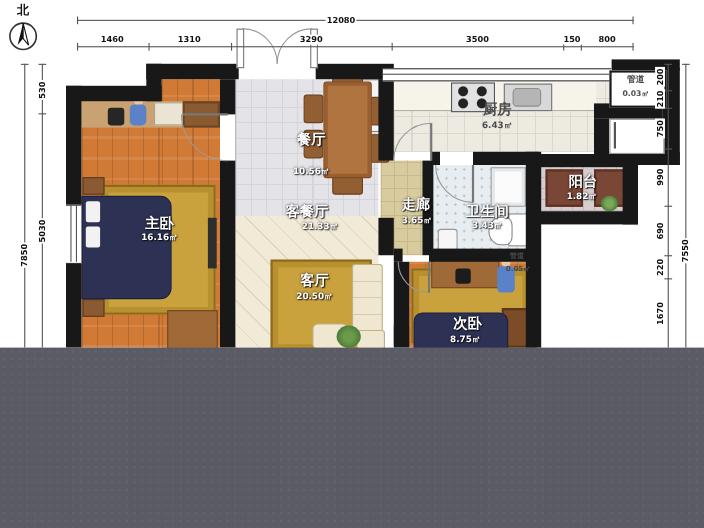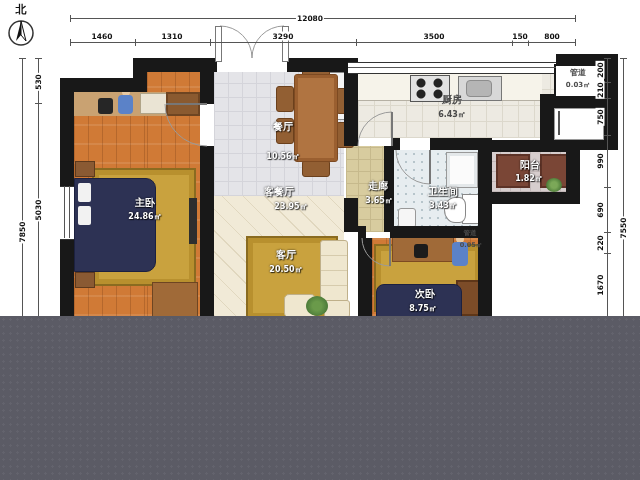--- a/index.html
+++ b/index.html
@@ -30,21 +30,21 @@
   .wall{position:absolute;background:#181818;z-index:10;}
   .win{position:absolute;background:#fff;border-top:1px solid #333;border-bottom:1px solid #333;z-index:12;}
   .winline{position:absolute;background:#555;z-index:13;}
   .gapwhite{position:absolute;background:#fff;z-index:11;}
   .fur{position:absolute;z-index:5;}
   .rug{background:#c9a23e;border:2px solid #8a6b20;box-shadow:inset 0 0 0 5px #b8902e;z-index:3;}
   .gold-rug{position:absolute;z-index:3;}
   
   .pl,.pa{position:absolute;transform:translate(-50%,-50%);white-space:nowrap;color:#fff;z-index:30;
       text-shadow:0 0 2px rgba(0,0,0,.9),1px 1px 1px rgba(0,0,0,.7);}
-  .pl{font-size:10px;font-weight:bold;}
+  .pl{font-size:13px;font-weight:bold;}
   .pa{font-size:8px;font-weight:bold;}
   .dark{color:#4b4b4b;text-shadow:none;}
   .tiny{font-size:6.5px;}
   
   .dline{position:absolute;background:#555;z-index:20;}
   .dl{position:absolute;transform:translate(-50%,-50%);font-size:7.5px;font-weight:bold;color:#111;
       background:#fff;padding:0 1px;z-index:25;white-space:nowrap;}
   .dlv{position:absolute;writing-mode:vertical-rl;transform:translate(-50%,-50%) rotate(180deg);
       font-size:7.5px;font-weight:bold;color:#111;background:#fff;padding:1px 0;z-index:25;white-space:nowrap;}
   .tickv{position:absolute;width:1px;height:7px;background:#555;z-index:21;}
@@ -173,29 +173,29 @@
     <path d="M 430 150 L 430 184" stroke="#777" stroke-width="2"></path>
     <path d="M 362 238 A 28 28 0 0 0 390 266" fill="none" stroke="#9a9a9a" stroke-width="1"></path>
     <path d="M 390 238 L 390 266" stroke="#777" stroke-width="2"></path>
   </svg>
 
   <span class="pl dark" style="left:452px;top:100px">厨房</span>
   <span class="pa dark" style="left:452px;top:114px">6.43㎡</span>
   <span class="pl" style="left:283px;top:127px">餐厅</span>
   <span class="pa" style="left:283px;top:156px">10.56㎡</span>
   <span class="pl" style="left:279px;top:192px">客餐厅</span>
-  <span class="pa" style="left:291px;top:206px">23.95㎡</span>
+  <span class="pa" style="left:291px;top:206px">21.33㎡</span>
   <span class="pl" style="left:286px;top:255px">客厅</span>
   <span class="pa" style="left:286px;top:269px">20.50㎡</span>
   <span class="pl" style="left:378px;top:186px">走廊</span>
   <span class="pa" style="left:379px;top:200px">3.65㎡</span>
   <span class="pl" style="left:443px;top:192px">卫生间</span>
   <span class="pa" style="left:443px;top:205px">3.43㎡</span>
   <span class="pl" style="left:145px;top:203px">主卧</span>
-  <span class="pa" style="left:145px;top:216px">24.86㎡</span>
+  <span class="pa" style="left:145px;top:216px">16.16㎡</span>
   <span class="pl" style="left:425px;top:294px">次卧</span>
   <span class="pa" style="left:423px;top:308px">8.75㎡</span>
   <span class="pl" style="left:530px;top:165px">阳台</span>
   <span class="pa" style="left:529px;top:178px">1.82㎡</span>
   <span class="pl dark" style="left:578px;top:72px;font-size:8px">管道</span>
   <span class="pa dark" style="left:578px;top:85px;font-size:7px">0.03㎡</span>
   <span class="pl dark tiny" style="left:470px;top:233px;z-index:31">管道</span>
   <span class="pa dark tiny" style="left:471px;top:245px;z-index:31">0.05㎡</span>
 
   <div id="compass">

